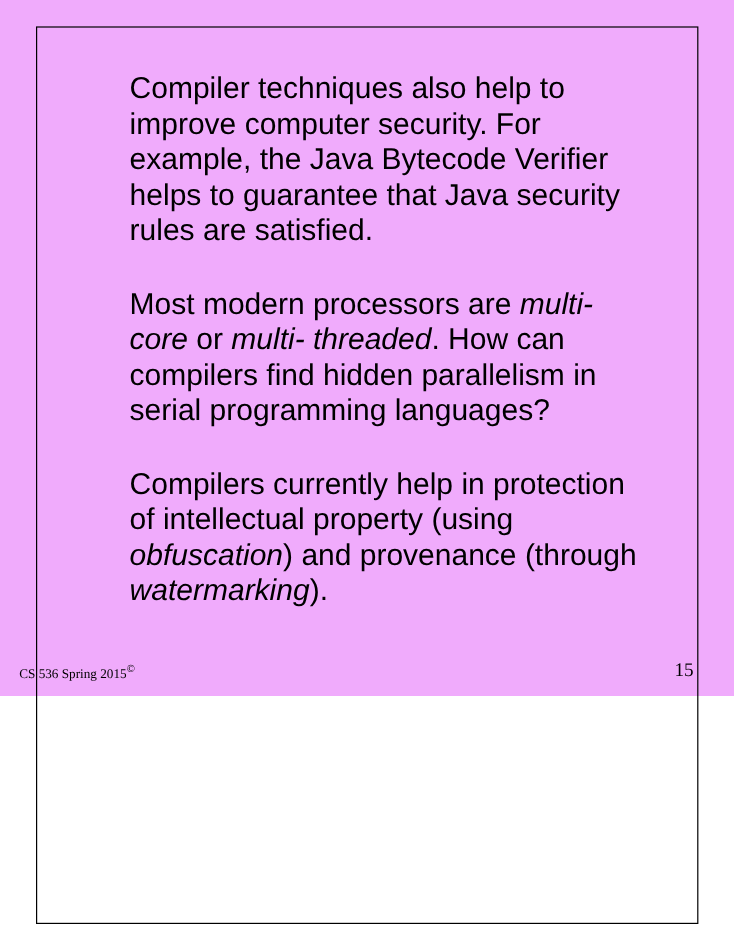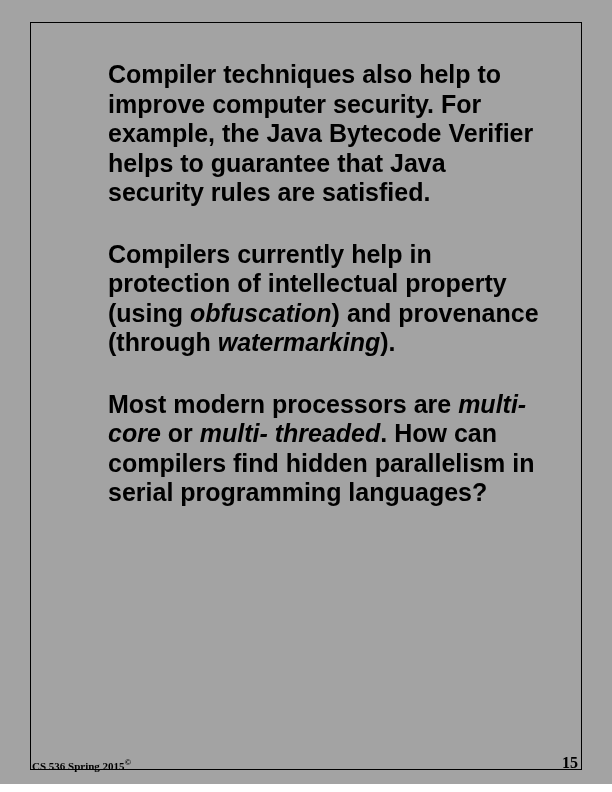--- a/index.html
+++ b/index.html
@@ -1,22 +1,21 @@
 <!DOCTYPE html>
 <html><head>
 <meta charset="utf-8">
 <style>
   * { margin: 0; padding: 0; box-sizing: border-box; }
   html, body { width: 612px; height: 792px; background: #fff; font-family: "Lucida Sans", "Lucida Grande", Verdana, sans-serif; }
   .page {
     width: 612px;
-    height: 784px;
+    height: 580px;
     position: relative;
-    background: #a3a3a3;
-    font-weight: bold;
+    background: #f0abfc;
   }
   .frame {
     position: absolute;
     left: 30px;
     top: 22px;
     width: 552px;
     height: 748px;
     border: 1.5px solid #000;
   }
   .content {
@@ -25,21 +24,21 @@
     top: 60px;
     width: 438px;
     font-size: 25px;
     line-height: 1.18;
     color: #000;
   }
   .para { margin-bottom: 32px; }
   .italic { font-style: italic; }
   .footer-left {
     position: absolute;
-    left: 32px;
+    left: 16px;
     bottom: 12px;
     font-size: 11px;
     font-family: "Times New Roman", serif;
     color: #000;
   }
   .copyright {
     font-size: 9px;
     vertical-align: super;
   }
   .footer-right {
@@ -55,24 +54,24 @@
 <body>
 
 <div class="page">
   <div class="frame"></div>
 
   <div class="content">
     <p class="para">
       <span>Compiler techniques also help to improve computer security. For example, the Java Bytecode Verifier helps to guarantee that Java security rules are satisfied.</span>
     </p>
     <p class="para">
-      <span>Compilers currently help in protection of intellectual property (using </span><span class="italic">obfuscation</span><span>) and provenance (through </span><span class="italic">watermarking</span><span>).</span>
+      <span>Most modern processors are </span><span class="italic">multi- core</span><span> or </span><span class="italic">multi- threaded</span><span>. How can compilers find hidden parallelism in serial programming languages?</span>
     </p>
     <p class="para">
-      <span>Most modern processors are </span><span class="italic">multi- core</span><span> or </span><span class="italic">multi- threaded</span><span>. How can compilers find hidden parallelism in serial programming languages?</span>
+      <span>Compilers currently help in protection of intellectual property (using </span><span class="italic">obfuscation</span><span>) and provenance (through </span><span class="italic">watermarking</span><span>).</span>
     </p>
   </div>
 
   <div class="footer-left">
     <span>CS 536  Spring 2015</span><span class="copyright">©</span>
   </div>
   <div class="footer-right">
     <span>15</span>
   </div>
 </div>

